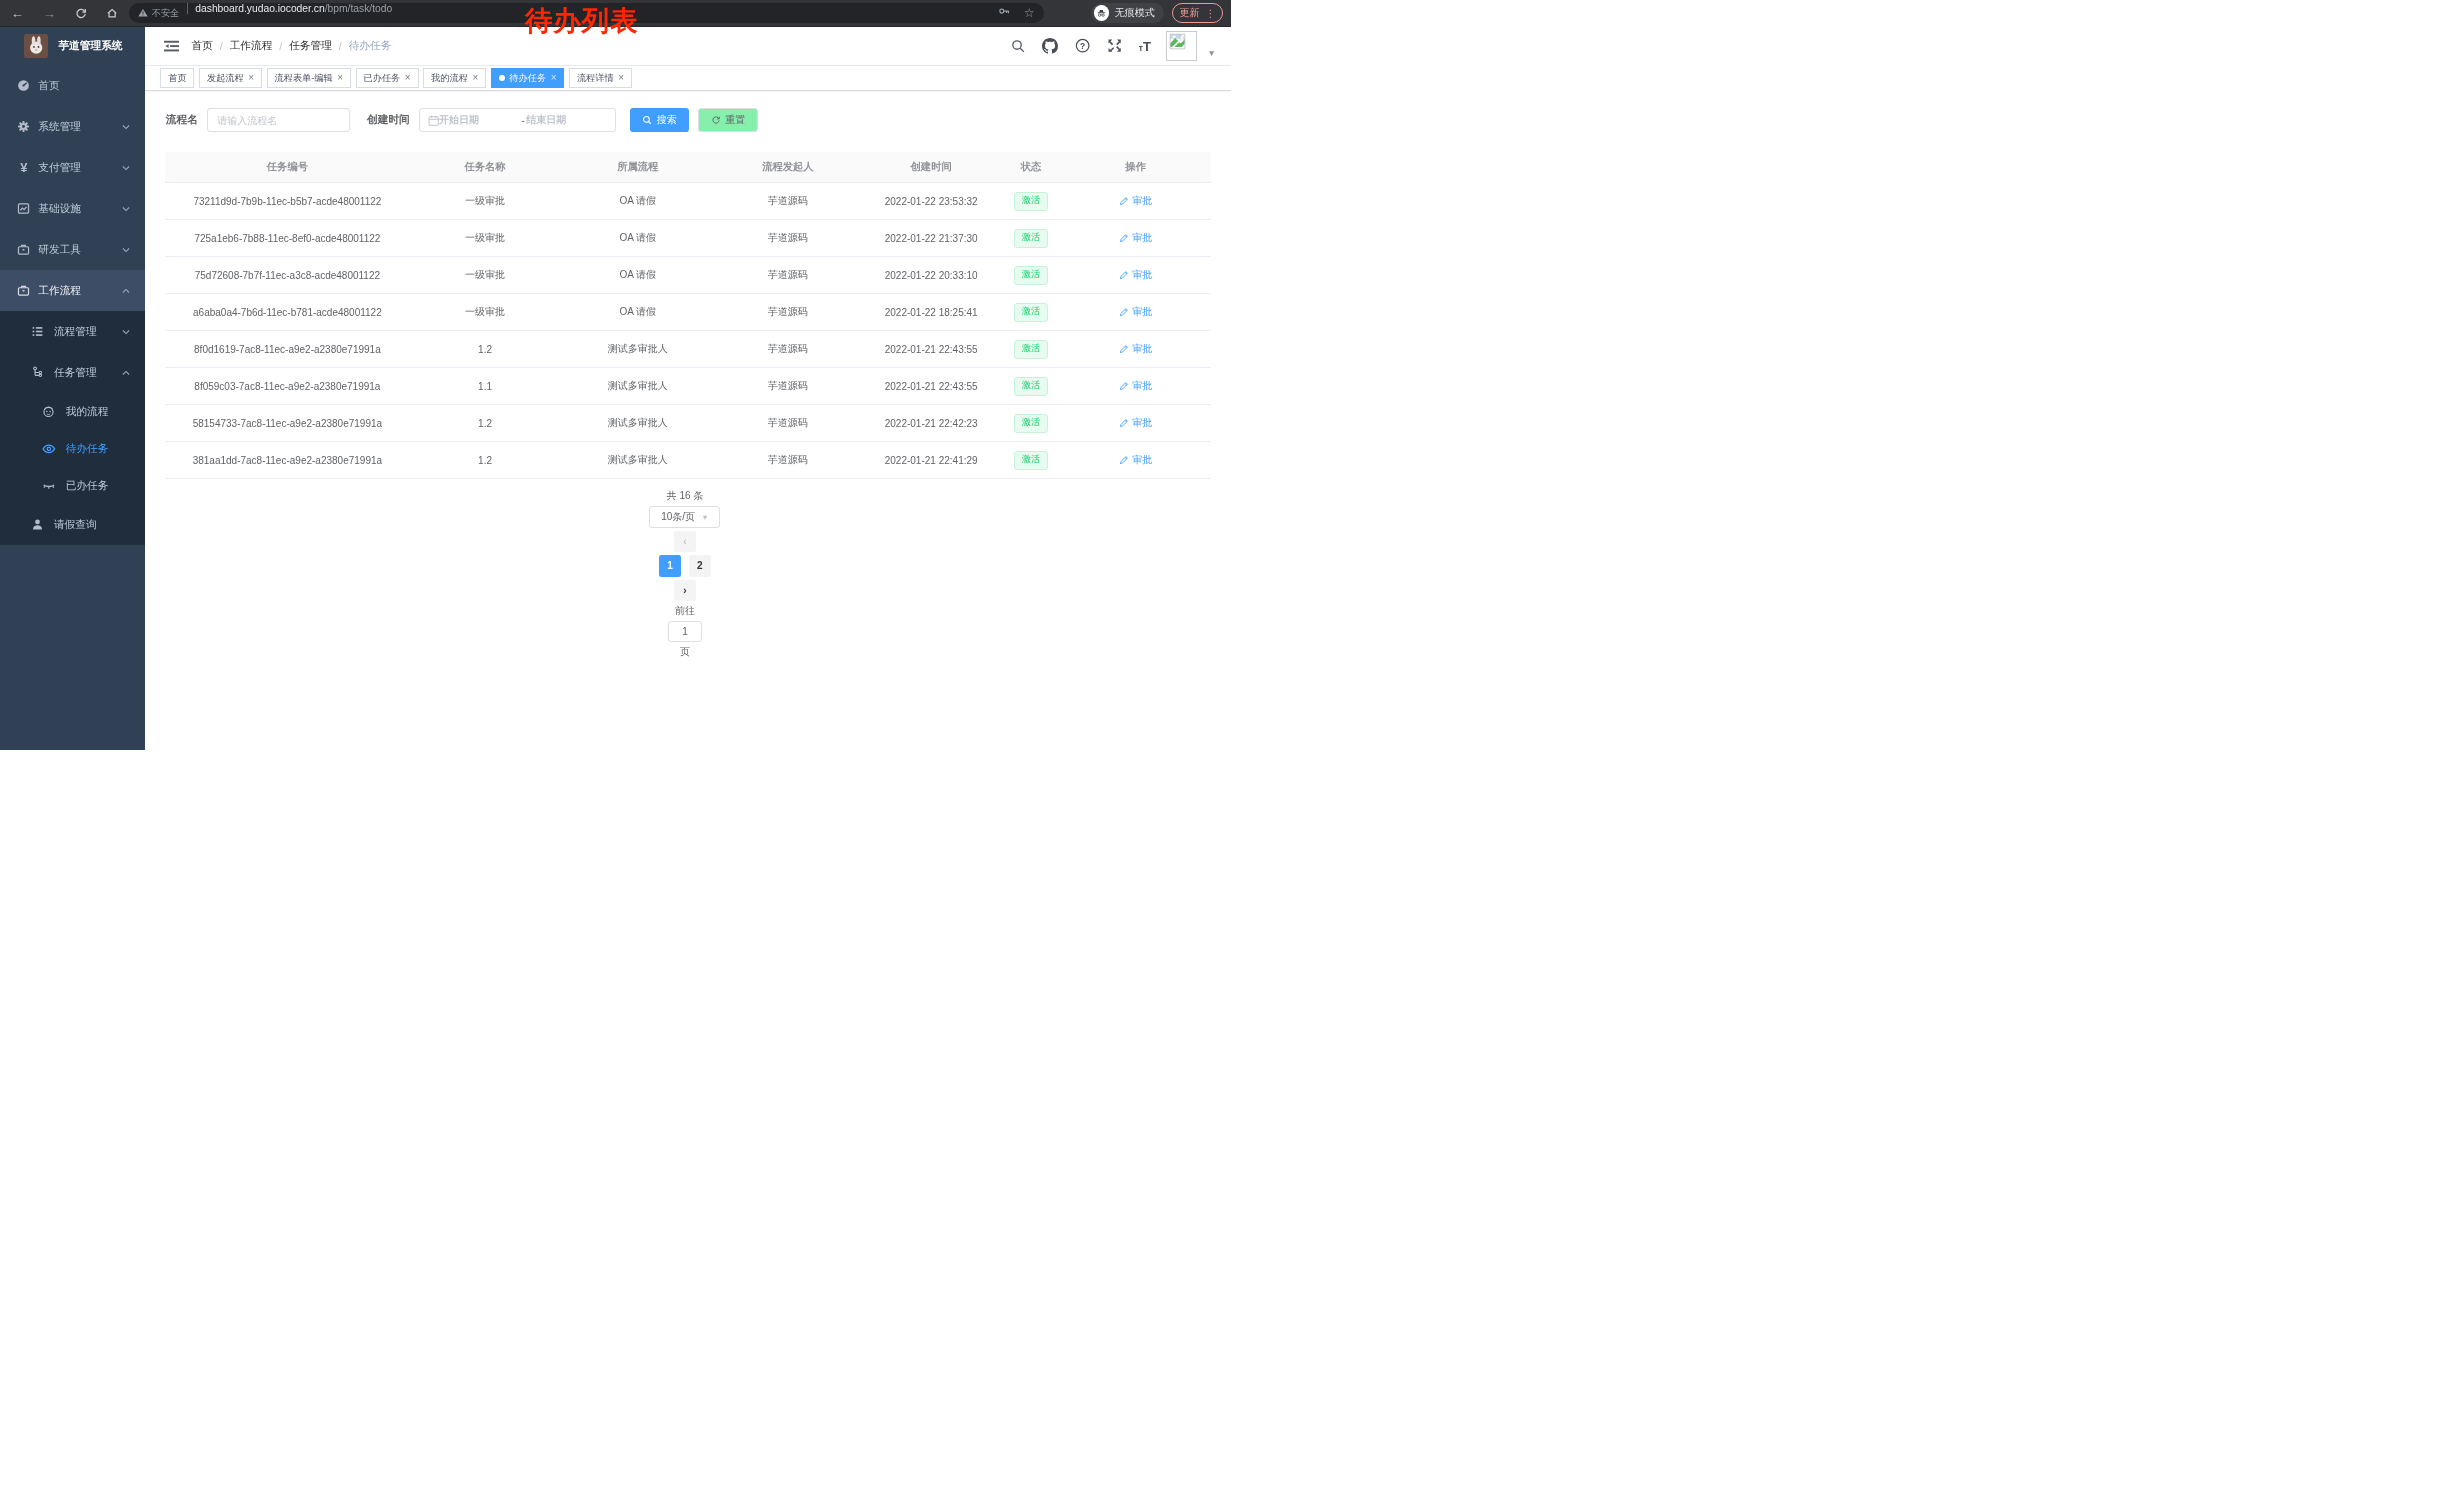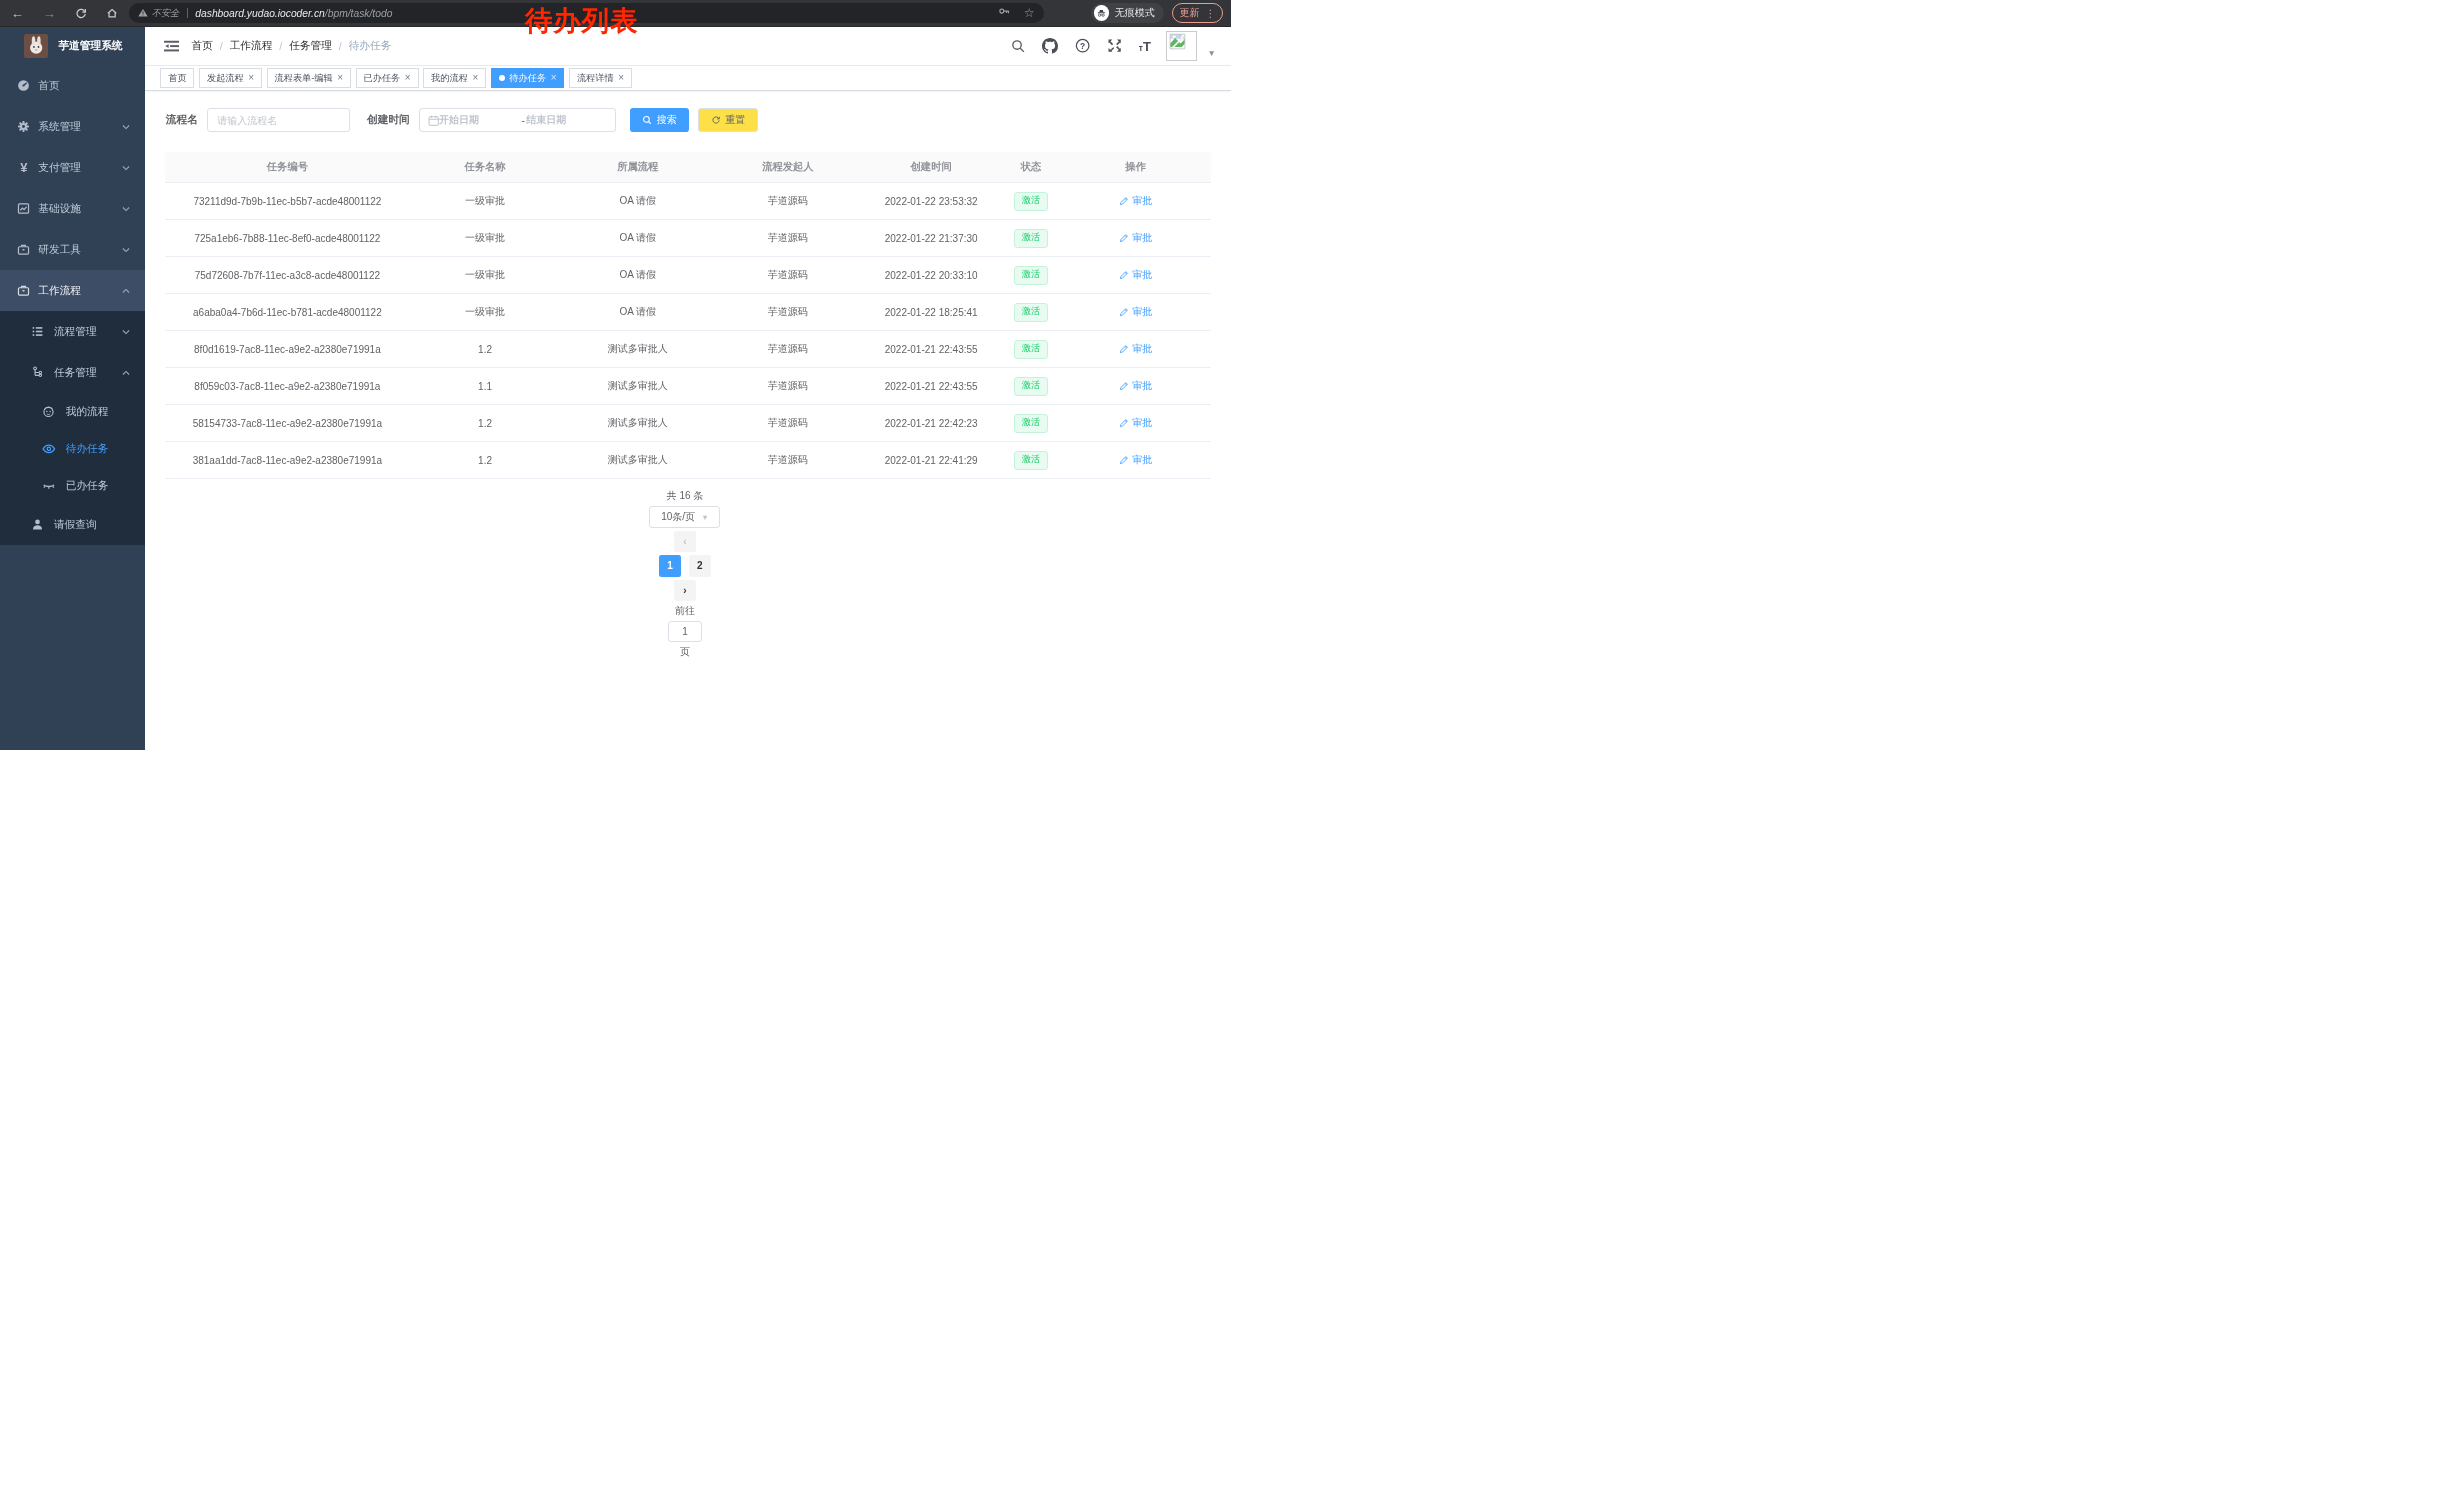--- a/index.html
+++ b/index.html
@@ -6,21 +6,21 @@
   html,body { width:1231px; height:750px; }
   body { font-family:"Liberation Sans","DejaVu Sans",sans-serif; background:#fff; overflow:hidden; }
   .page { position:relative; width:1231px; height:750px; overflow:hidden; }
 
   
   .chrome { height:27px; background:#343538; display:flex; align-items:center; border-bottom:0.8px solid #27282a; }
   .nav-btns { display:flex; align-items:center; gap:19px; padding:0 10.7px 0 10.7px; }
   .nav-btn { font-size:13px; color:#c9cbcf; line-height:1; cursor:pointer; }
   .nav-btn svg { display:block; }
   .nav-fwd { color:#898b8e; }
-  .omnibox { width:915px; height:20px; background:#232427; border-radius:10px; display:flex; align-items:center; padding:0 9.2px; color:#9aa0a6;font-style:italic; }
+  .omnibox { width:915px; height:20px; background:#232427; border-radius:10px; display:flex; padding:0 9.2px; color:#9aa0a6; }
   .omni-warn { font-size:9.2px; display:flex; align-items:center; gap:3.8px; }
   .omni-sep { width:0.8px; height:10.7px; background:#5f6368; margin:0 7.6px; }
   .omni-url { font-size:10.3px; color:#e8eaed; }
   .omni-path { color:#9aa0a6; }
   .omni-right { margin-left:auto; display:flex; align-items:center; gap:12.2px; }
   .chrome-right { margin-left:auto; display:flex; align-items:center; gap:7.6px; padding-right:7.6px; }
   .incog { height:20.6px; background:#404145; border-radius:10.7px; display:flex; align-items:center; gap:5.3px; padding:0 9.2px 0 3.1px; color:#e8eaed; font-size:10px; }
   .incog-circ { width:15.3px; height:15.3px; background:#fff; border-radius:50%; display:flex; align-items:center; justify-content:center; }
   .update-pill { height:20px; border:1.1px solid #ef9a93; border-radius:10.7px; display:flex; align-items:center; gap:6.1px; padding:0 6.9px; color:#ef9a93; font-size:10px; }
   .update-dots { font-size:10px; letter-spacing:0; }
@@ -71,21 +71,21 @@
   .filters { display:flex; align-items:center; margin:0 0 20px 0.8px; font-size:10.7px; color:#606266; }
   .f-label { font-weight:bold; margin-right:9.2px; }
   .f-input { width:143px; height:24.4px; border:0.8px solid #dcdfe6; border-radius:3.1px; padding:0 9.2px; font-size:10px; color:#606266; outline:none; font-family:inherit; }
   .f-input::placeholder { color:#c0c4cc; }
   .f-gap { width:17px; }
   .date-box { width:197px; height:24.4px; border:0.8px solid #dcdfe6; border-radius:3.1px; display:flex; align-items:center; padding:0 7.6px; color:#c0c4cc; font-size:10px; margin-left:9.2px; }
   .date-box .dph { flex:1; text-align:left;font-weight:bold; }
   .date-box .dsep { color:#606266; padding:0 1.5px; }
   .btn { height:24.4px; border-radius:3.1px; display:inline-flex; align-items:center; gap:4.6px; padding:0 11.4px; font-size:10px; cursor:pointer; border:0.8px solid transparent;text-align:right; }
   .btn-primary { background:#409eff; color:#fff; margin-left:13.7px; }
-  .btn-plain { background:#fde047; color:#606266; border-color:#dcdfe6; margin-left:9.2px; }
+  .btn-plain { background:#86efac; color:#606266; border-color:#dcdfe6; margin-left:9.2px; }
 
   
   table.grid { width:100%; border-collapse:collapse; table-layout:fixed; }
   .grid th { height:30.5px; background:#fafafa; color:#909399; font-size:10.3px; font-weight:bold; text-align:center; border-bottom:0.8px solid #ebeef5; }
   .grid td { height:37px; text-align:center; font-size:10px; color:#606266; border-bottom:0.8px solid #ebeef5; overflow:hidden; white-space:nowrap; }
   .tag-success { display:inline-block; padding:2.3px 6.9px; font-size:9.2px; color:#13ce66; background:#e7fbf0; border:0.8px solid #c5f3da; border-radius:3.1px; line-height:1.3;font-family:Liberation Mono, monospace; }
   .link { color:#409eff; cursor:pointer; display:inline-flex; align-items:center; gap:3.1px; font-size:10px; }
 
   
   .pager { display:flex; align-items:center; justify-content:flex-end; gap:3px; margin:10px 6.1px 0 0; font-size:10px; color:#606266;flex-direction:column; }

